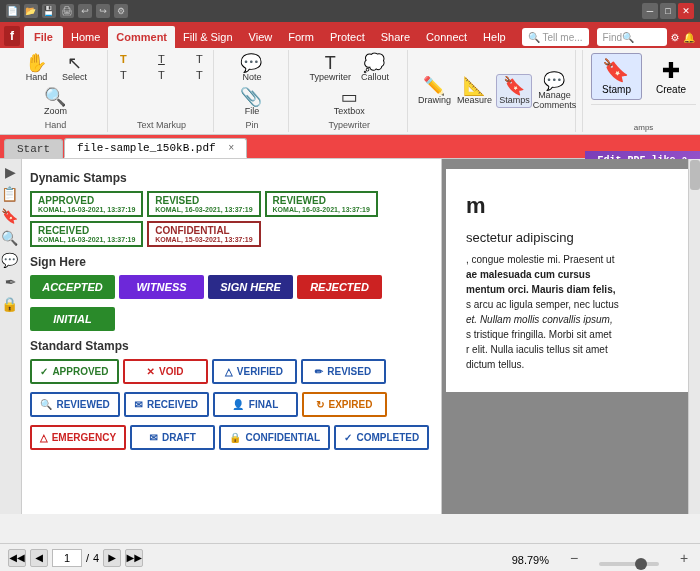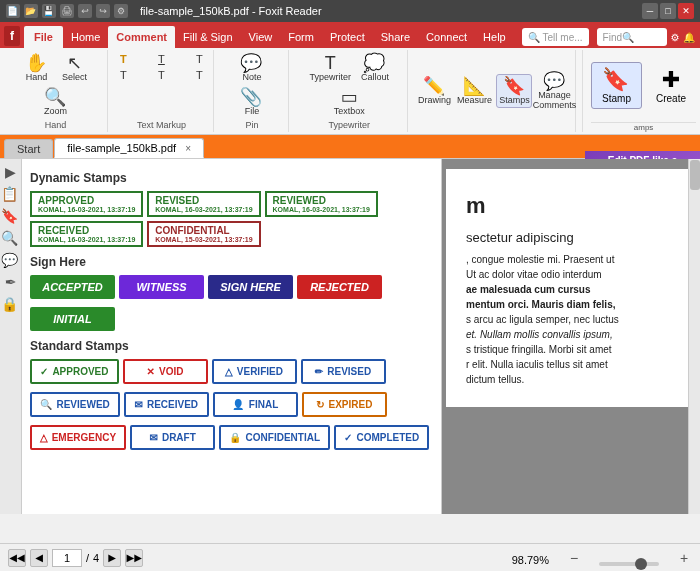--- a/index.html
+++ b/index.html
@@ -20,21 +20,21 @@
 
     .ribbon-content { display: flex; align-items: stretch; padding: 2px 4px; gap: 2px; height: 86px; }
     .ribbon-group { display: flex; flex-direction: column; align-items: center; border-right: 1px solid #ddd; padding: 2px 6px; min-width: 60px; }
     .ribbon-group-label { font-size: 9px; color: #555; margin-top: auto; padding-top: 2px; }
     .ribbon-group-tools { display: flex; gap: 2px; flex-wrap: wrap; justify-content: center; }
     .ribbon-btn { display: flex; flex-direction: column; align-items: center; cursor: pointer; padding: 2px 4px; border-radius: 3px; font-size: 9px; color: #333; min-width: 36px; }
     .ribbon-btn .icon { font-size: 18px; line-height: 1; }
     .ribbon-btn .lbl { font-size: 9px; text-align: center; }
 
     
-    .tabs-row { display: flex; background: #f97316; height: 24px; align-items: flex-end; padding-left: 4px; border-bottom: 1px solid #ccc; }
+    .tabs-row { display: flex; background: #ef4444; height: 24px; align-items: flex-end; padding-left: 4px; border-bottom: 1px solid #ccc; font-family: Liberation Mono, monospace; }
     .tab { padding: 3px 12px; font-size: 11px; cursor: pointer; background: #ccc; border: 1px solid #bbb; border-bottom: none; border-radius: 3px 3px 0 0; color: #333; margin-right: 1px; }
     .tab.active { background: #fff; border-bottom: 1px solid #fff; color: #000; }
     .tab .close { margin-left: 6px; color: #666; font-size: 10px; }
 
     
     .stamp-panel { width: 420px; background: #fff; border-right: 1px solid #ccc; overflow-y: auto; padding: 8px; flex-shrink: 0; }
     .stamp-section-title { font-size: 12px; font-weight: bold; color: #333; margin-bottom: 6px; margin-top: 4px; }
     .stamp-grid { display: flex; flex-wrap: wrap; gap: 4px; margin-bottom: 8px; }
 
     
@@ -96,21 +96,20 @@
   <div class="title-bar-left">
     <div class="title-bar-icon">📄</div>
     <div class="title-bar-icons">
       <div class="title-bar-icon">📂</div>
       <div class="title-bar-icon">💾</div>
       <div class="title-bar-icon">🖨</div>
       <div class="title-bar-icon">↩</div>
       <div class="title-bar-icon">↪</div>
       <div class="title-bar-icon">⚙</div>
     </div>
-    <span style="margin-left:8px; font-size:11px;">file-sample_150kB.pdf - Foxit Reader</span>
   </div>
   <div class="title-bar-controls">
     <div class="tb-ctrl">─</div>
     <div class="tb-ctrl">□</div>
     <div class="tb-ctrl" style="background:#cc3333;">✕</div>
   </div>
 </div>
 
 <div class="ribbon">
   <div style="background:#cc3333; height:26px; display:flex; align-items:flex-end; padding-left:4px;">
@@ -228,21 +227,21 @@
       <div style="display:flex; gap:4px; flex:1; align-items:center;">
         <div class="stamp-btn" style="background:#dde8ff; border:1px solid #99b; border-radius:3px; padding:4px 10px;">
           <span class="icon">🔖</span>
           <span class="lbl">Stamp</span>
         </div>
         <div class="stamp-btn">
           <span class="icon">✚</span>
           <span class="lbl">Create</span>
         </div>
       </div>
-      <span style="font-size:8px; color:#555; text-align:center; padding-top:0; border-top:1px solid #ddd; margin-top:2px;">amps</span>
+      <span style="font-size:8px; color:#555; text-align:center; padding-top:18px; border-top:1px solid #ddd; margin-top:2px;">amps</span>
     </div>
   </div>
 </div>
 
 <div style="position:relative;">
 
   <div class="tabs-row">
     <div class="tab">
       <span>Start</span>
     </div>
@@ -328,21 +327,20 @@
       <div class="std-stamp blue"><span>✓</span> COMPLETED</div>
     </div>
   </div>
 
   <div class="doc-content">
     <div class="doc-page">
       <div style="font-size:22px; font-weight:bold; margin-bottom:6px;">m</div>
       <div style="font-size:13px; font-weight:normal; margin-bottom:4px;">sectetur adipiscing</div>
       <div style="font-size:10px; line-height:1.5;">
         <div>, congue molestie mi. Praesent ut</div>
-        <div>Ut ac dolor vitae odio interdum</div>
         <div style="font-weight:bold;">ae malesuada cum cursus</div>
         <div style="font-weight:bold;">mentum orci. Mauris diam felis,</div>
         <div>s arcu ac ligula semper, nec luctus</div>
         <div style="font-style:italic;">et. Nullam mollis convallis ipsum,</div>
         <div>s tristique fringilla. Morbi sit amet</div>
         <div>r elit. Nulla iaculis tellus sit amet</div>
         <div>dictum tellus.</div>
       </div>
     </div>
   </div>

